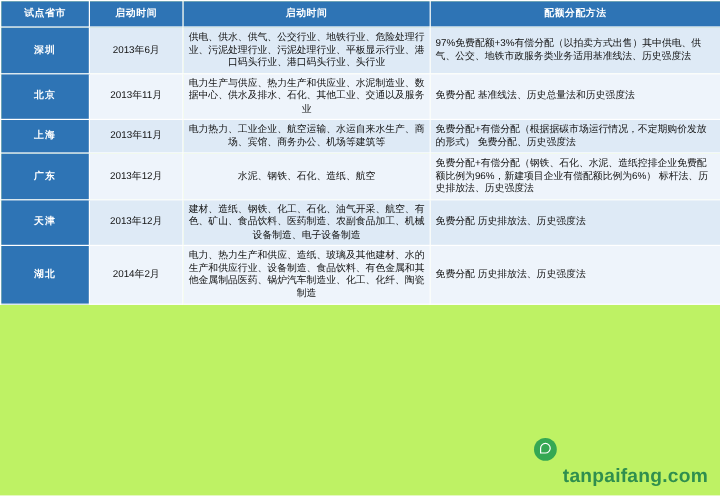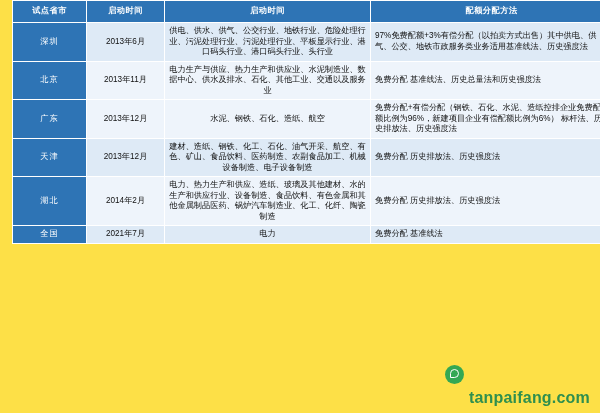--- a/index.html
+++ b/index.html
@@ -10,23 +10,22 @@
   body {
     width: 600px;
     height: 413px;
     font-family: "Liberation Sans", sans-serif;
     overflow: hidden;
   }
   .sheet {
     width: 600px;
     height: 413px;
     position: relative;
-    background: #fde047;
+    background: #bef264;
     box-sizing: border-box;
-    padding-left: 12px;
   }
   table.pilot-table {
     border-collapse: collapse;
     width: 600px;
     table-layout: fixed;
   }
   table.pilot-table th,
   table.pilot-table td {
     border: 1px solid #ffffff;
     vertical-align: middle;
@@ -40,21 +39,21 @@
     color: #ffffff;
     font-weight: bold;
     text-align: center;
     font-size: 9px;
     height: 22px;
     letter-spacing: 0.5px;
   }
   td.region {
     background: #2e74b5;
     color: #ffffff;
-    font-weight: normal;
+    font-weight: bold;
     text-align: center;
     font-size: 9.5px;
     letter-spacing: 1px;
   }
   td.date {
     background: #deeaf6;
     color: #111111;
     text-align: center;
   }
   td.sector {
@@ -141,20 +140,27 @@
         <td class="sector">供电、供水、供气、公交行业、地铁行业、危险处理行业、污泥处理行业、污泥处理行业、平板显示行业、港口码头行业、港口码头行业、头行业</td>
         <td class="method">97%免费配额+3%有偿分配（以拍卖方式出售）其中供电、供气、公交、地铁市政服务类业务适用基准线法、历史强度法</td>
       </tr>
       <tr class="alt">
         <td class="region">北京</td>
         <td class="date">2013年11月</td>
         <td class="sector">电力生产与供应、热力生产和供应业、水泥制造业、数据中心、供水及排水、石化、其他工业、交通以及服务业</td>
         <td class="method">免费分配
 基准线法、历史总量法和历史强度法</td>
       </tr>
+      <tr>
+        <td class="region">上海</td>
+        <td class="date">2013年11月</td>
+        <td class="sector">电力热力、工业企业、航空运输、水运自来水生产、商场、宾馆、商务办公、机场等建筑等</td>
+        <td class="method">免费分配+有偿分配（根据据碳市场运行情况，不定期购价发放的形式）
+免费分配、历史强度法</td>
+      </tr>
       <tr class="alt">
         <td class="region">广东</td>
         <td class="date">2013年12月</td>
         <td class="sector">水泥、钢铁、石化、造纸、航空</td>
         <td class="method">免费分配+有偿分配（钢铁、石化、水泥、造纸控排企业免费配额比例为96%，新建项目企业有偿配额比例为6%）
 标杆法、历史排放法、历史强度法</td>
       </tr>
       <tr>
         <td class="region">天津</td>
         <td class="date">2013年12月</td>
@@ -162,27 +168,20 @@
         <td class="method">免费分配
 历史排放法、历史强度法</td>
       </tr>
       <tr class="alt">
         <td class="region">湖北</td>
         <td class="date">2014年2月</td>
         <td class="sector">电力、热力生产和供应、造纸、玻璃及其他建材、水的生产和供应行业、设备制造、食品饮料、有色金属和其他金属制品医药、锅炉汽车制造业、化工、化纤、陶瓷制造</td>
         <td class="method">免费分配
 历史排放法、历史强度法</td>
       </tr>
-      <tr>
-        <td class="region">全国</td>
-        <td class="date">2021年7月</td>
-        <td class="sector">电力</td>
-        <td class="method">免费分配
-基准线法</td>
-      </tr>
     </tbody>
   </table>
 
   <div class="watermark">
     <span class="wm-logo"></span>
     <span class="wm-text">tanpaifang.com</span>
   </div>
 
 </div>
 

